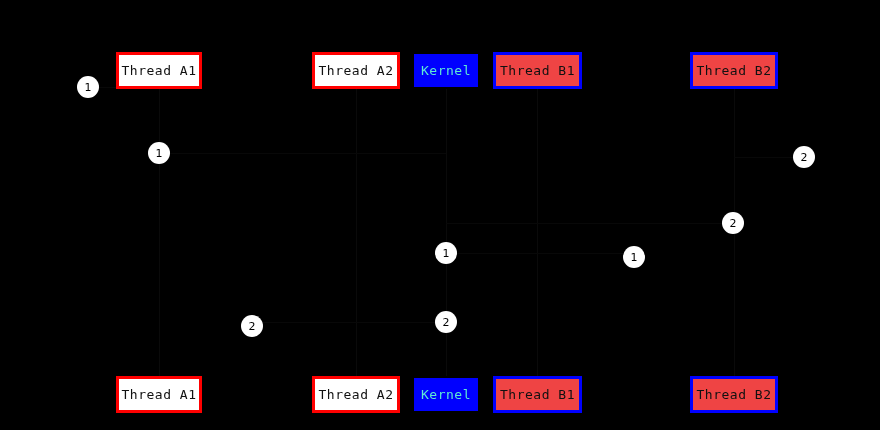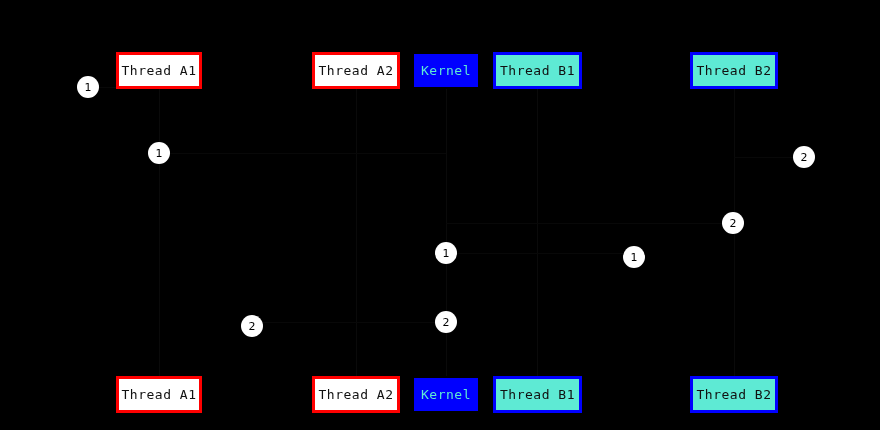--- a/index.html
+++ b/index.html
@@ -28,21 +28,21 @@
     letter-spacing: 0.5px;
     white-space: nowrap;
     line-height: 1;
   }
   .node.thread-a {
     background: #ffffff;
     border: 3px solid #ff0000;
     color: #111111;
   }
   .node.thread-b {
-    background: #5eead4;
+    background: #ef4444;
     border: 3px solid #0000ff;
     color: #111111;
   }
   .node.kernel {
     background: #0000ff;
     border: 3px solid #0000ff;
     color: #5eead4;
   }
 
   

